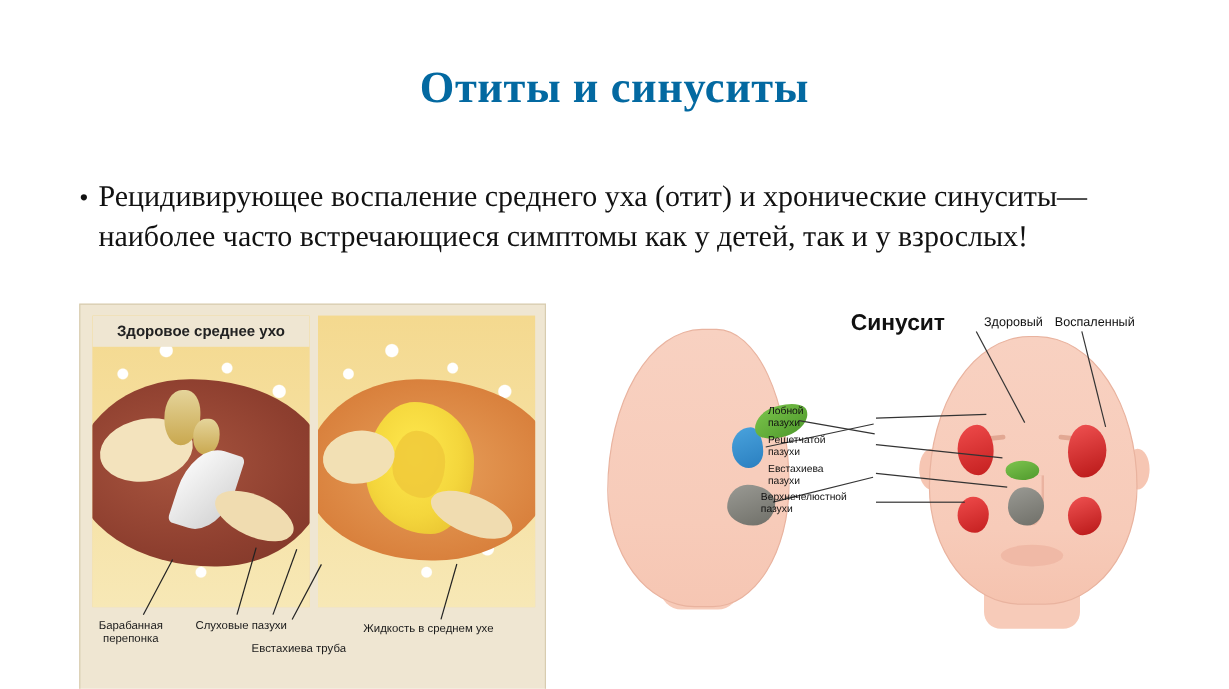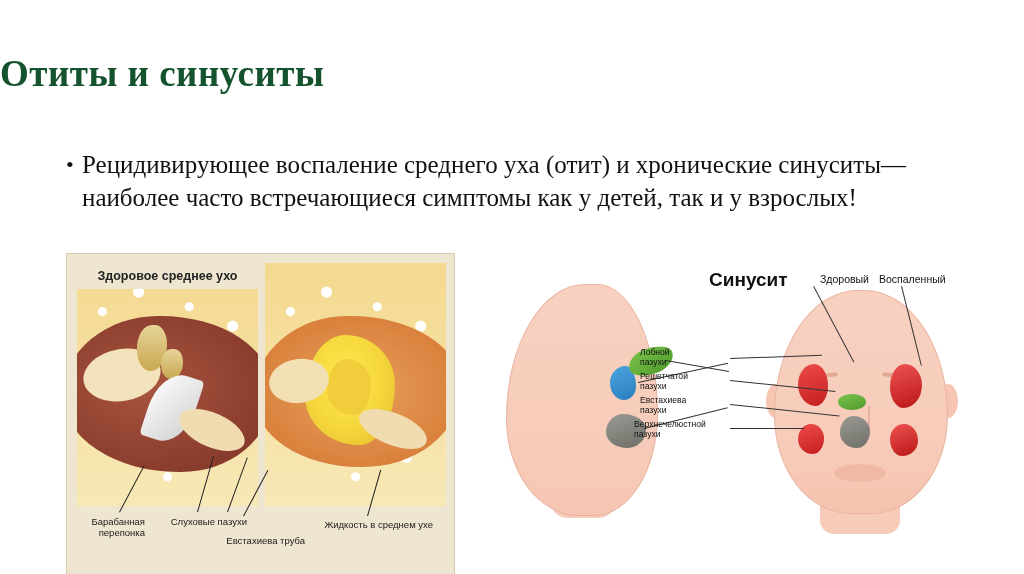--- a/index.html
+++ b/index.html
@@ -15,25 +15,25 @@
     overflow: hidden;
     position: relative;
   }
 
   
   .slide-title {
     position: absolute;
     top: 52px;
     left: 0;
     width: 1024px;
-    text-align: left;
+    text-align: center;
     font-family: "Liberation Serif", serif;
     font-size: 37px;
     font-weight: bold;
-    color: #14532d;
+    color: #0369a1;
     letter-spacing: 0.5px;
   }
 
   
   .bullet-block {
     position: absolute;
     top: 148px;
     left: 66px;
     width: 900px;
     display: flex;
@@ -149,28 +149,28 @@
     background: #222;
     transform-origin: 0 0;
     height: 1px;
   }
   .ear-label {
     position: absolute;
     font-family: "Liberation Sans", sans-serif;
     font-size: 9.5px;
     line-height: 11px;
     color: #1a1a1a;
-    text-align: right;
+    text-align: center;
   }
 
   
   .sinus-figure {
     position: absolute;
     left: 498px;
-    top: 256px;
+    top: 246px;
     width: 472px;
     height: 290px;
   }
   .sinus-title {
     position: absolute;
     left: 211px;
     top: 13px;
     font-family: "Liberation Sans", sans-serif;
     font-size: 19px;
     font-weight: bold;

